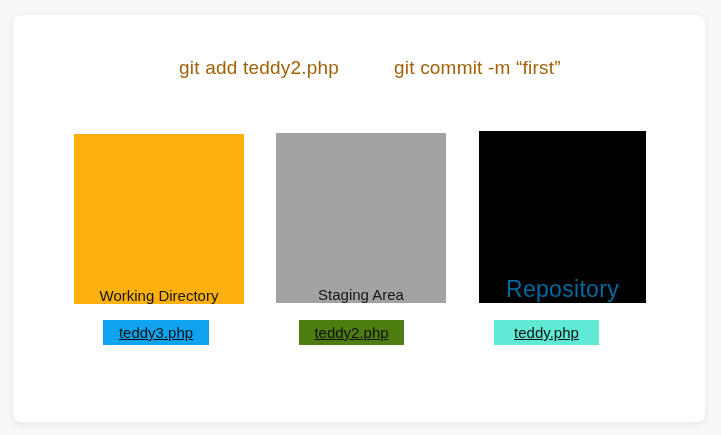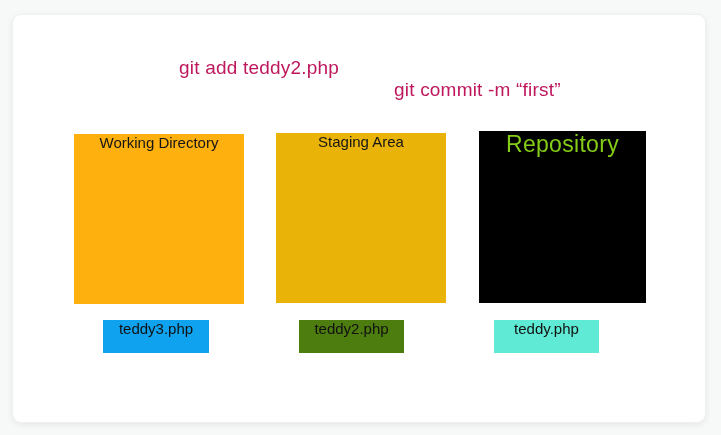--- a/index.html
+++ b/index.html
@@ -16,67 +16,69 @@
     background: #ffffff;
     border: 1px solid #f0f0f0;
     border-radius: 9px;
     box-shadow: 0 2px 6px rgba(0,0,0,0.07);
   }
   .cmd {
     position: absolute;
     white-space: nowrap;
     font-size: 19px;
     font-weight: 500;
-    color: #be185d;
+    color: #a16207;
     letter-spacing: 0.2px;
   }
   .cmd-add    { left: 166px; top: 42px; }
-  .cmd-commit { left: 381px; top: 42px; margin-top: 22px; }
+  .cmd-commit { left: 381px; top: 42px; }
   .stage {
     position: absolute;
     display: flex;
-    align-items: flex-start;
+    align-items: flex-end;
     justify-content: center;
     text-align: center;
     font-size: 15px;
     font-weight: 400;
   }
   .stage-0 { left: 61px;  top: 119px; width: 170px; height: 170px; }
   .stage-1 { left: 263px; top: 118px; width: 170px; height: 170px; }
   .stage-2 { left: 466px; top: 116px; width: 167px; height: 172px; font-size: 23px; font-weight: 500; letter-spacing: 0.3px; }
   .file-badge {
     position: absolute;
     display: flex;
+    align-items: center;
     justify-content: center;
     font-size: 15px;
     font-weight: 400;
-    height: 33px;
+    height: 25px;
+    text-decoration: underline;
   }
   .badge-0 { left: 90px;  top: 305px; width: 106px; }
   .badge-1 { left: 286px; top: 305px; width: 105px; }
   .badge-2 { left: 481px; top: 305px; width: 105px; }
 </style>
 </head>
 <body style="background: rgb(247, 248, 248);">
 
 <div class="card">
 
   <div class="cmd cmd-add">git add teddy2.php</div>
 
   <div class="cmd cmd-commit">git commit -m “first”</div>
 
   <div class="stage stage-0" style="background: rgb(253, 176, 14); color: rgb(22, 22, 22);">
     <span>Working Directory</span>
   </div>
 
-  <div class="stage stage-1" style="background: #eab308; color: rgb(22, 22, 22);">
+  <div class="stage stage-1" style="background: #a3a3a3; color: rgb(22, 22, 22);">
     <span>Staging Area</span>
   </div>
 
-  <div class="stage stage-2" style="background: rgb(0, 0, 0); color: #84cc16;">
+  <div class="stage stage-2" style="background: rgb(0, 0, 0); color: #0369a1;">
     <span>Repository</span>
   </div>
 
   <div class="file-badge badge-0" style="background: rgb(15, 163, 239); color: rgb(17, 17, 17);">
     <span>teddy3.php</span>
   </div>
 
   <div class="file-badge badge-1" style="background: #4d7c0f; color: rgb(17, 17, 17);">
     <span>teddy2.php</span>
   </div>

